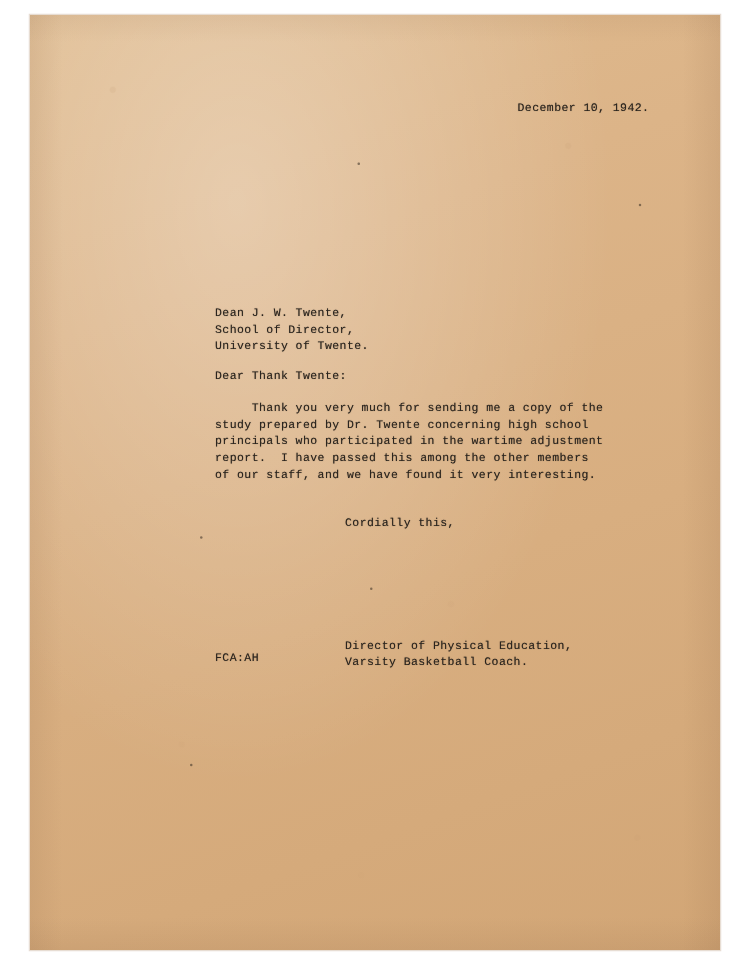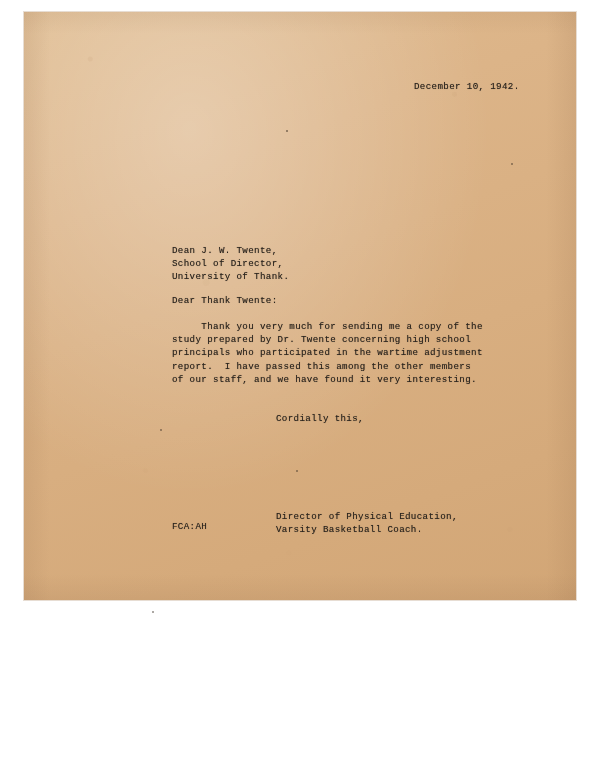--- a/index.html
+++ b/index.html
@@ -20,21 +20,21 @@
     height: 773px;
     background: #ffffff;
   }
 
   
   #paper {
     position: absolute;
     left: 24px;
     top: 12px;
     width: 552px;
-    height: 588px;
+    height: 748px;
     background:
       radial-gradient(ellipse at 30% 20%, rgba(255,255,255,0.30) 0%, rgba(255,255,255,0.0) 55%),
       linear-gradient(160deg, #dfbb8f 0%, #dcb488 28%, #d8ae80 60%, #d2a676 100%);
     box-shadow: 0 0 0 1px rgba(160,120,80,0.25);
   }
 
   
   #grain {
     position: absolute;
     inset: 0;
@@ -122,21 +122,21 @@
 <div id="page-wrap">
 
   <div id="paper">
     <div id="grain"></div>
     <div id="edge-shade"></div>
 
     <div class="typed" id="date">December 10, 1942.</div>
 
     <div class="typed" id="addressee"><span>Dean J. W. Twente,</span>
 <span>School of Director,</span>
-<span>University of Thank.</span></div>
+<span>University of Twente.</span></div>
 
     <div class="typed" id="salutation">Dear Thank Twente:</div>
 
     <div class="typed" id="body"><span>     Thank you very much for sending me a copy of the</span>
 <span>study prepared by Dr. Twente concerning high school</span>
 <span>principals who participated in the wartime adjustment</span>
 <span>report.  I have passed this among the other members</span>
 <span>of our staff, and we have found it very interesting.</span></div>
 
     <div class="typed" id="closing">Cordially this,</div>

